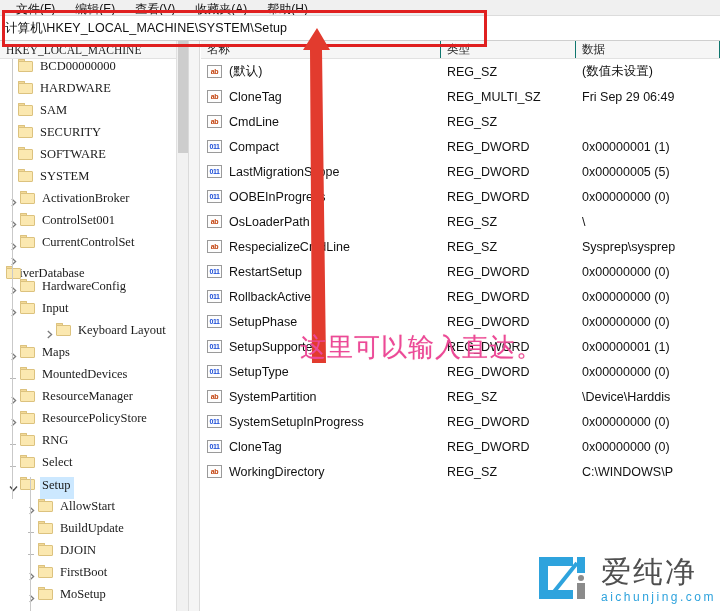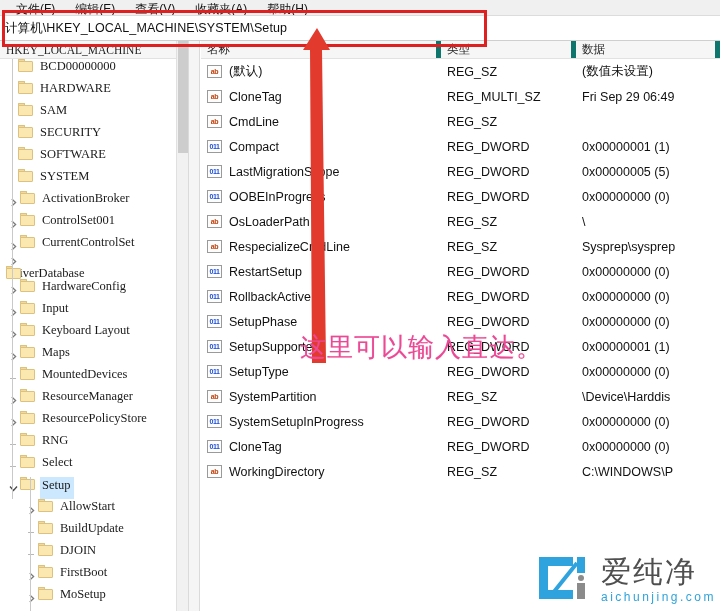--- a/index.html
+++ b/index.html
@@ -139,21 +139,21 @@
     width: 519px; height: 570px;
     background:#ffffff; overflow:hidden;
   }
   .list-header {
     display:flex; height: 18px;
     background:#f6f6f6; border-bottom:1px solid #e2e2e2;
     font-size:11.5px; color:#222;
   }
   .list-header .hc {
     display:flex; align-items:center; padding-left:6px;
-    border-right:5px solid #0f766e; white-space:nowrap; overflow:hidden;
+    border-right:1px solid #0f766e; white-space:nowrap; overflow:hidden;
   }
   .hc-name { width: 240px; }
   .hc-type { width: 135px; }
   .hc-data { width: 144px; border-right:none; }
 
   .lrow {
     display:flex; height:25px; align-items:center;
     font-size:12.5px; color:#111; white-space:nowrap;
   }
   .c-name { width:240px; display:flex; align-items:center; padding-left:6px; overflow:hidden; }
@@ -339,21 +339,21 @@
               <svg width="9" height="9" viewBox="0 0 9 9">
                 <polyline points="2.8,1 6.6,4.5 2.8,8" fill="none" stroke="#7a7a7a" stroke-width="1.3"></polyline>
               </svg>
             </span>
             <span class="folder">
               <span class="tab"></span>
               <span class="body"></span>
             </span>
             <span class="tlabel">Input</span>
           </div>
-          <div class="trow" style="padding-left: 6px;">
+          <div class="trow" style="padding-left: 6px; margin-left: 36px;">
             <span class="twist">
               <svg width="9" height="9" viewBox="0 0 9 9">
                 <polyline points="2.8,1 6.6,4.5 2.8,8" fill="none" stroke="#7a7a7a" stroke-width="1.3"></polyline>
               </svg>
             </span>
             <span class="folder">
               <span class="tab"></span>
               <span class="body"></span>
             </span>
             <span class="tlabel">Keyboard Layout</span>

